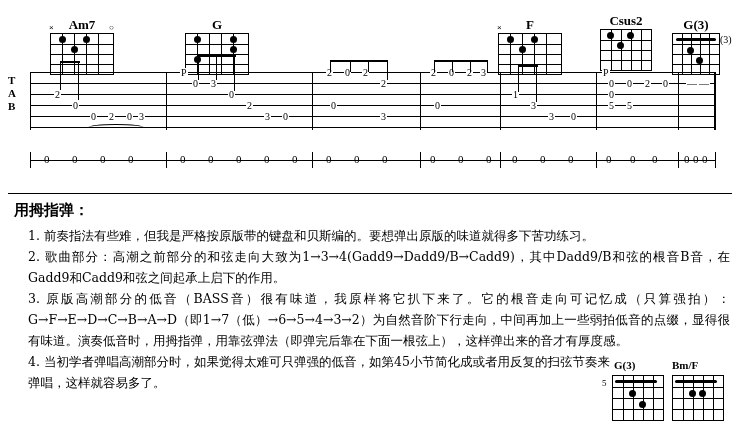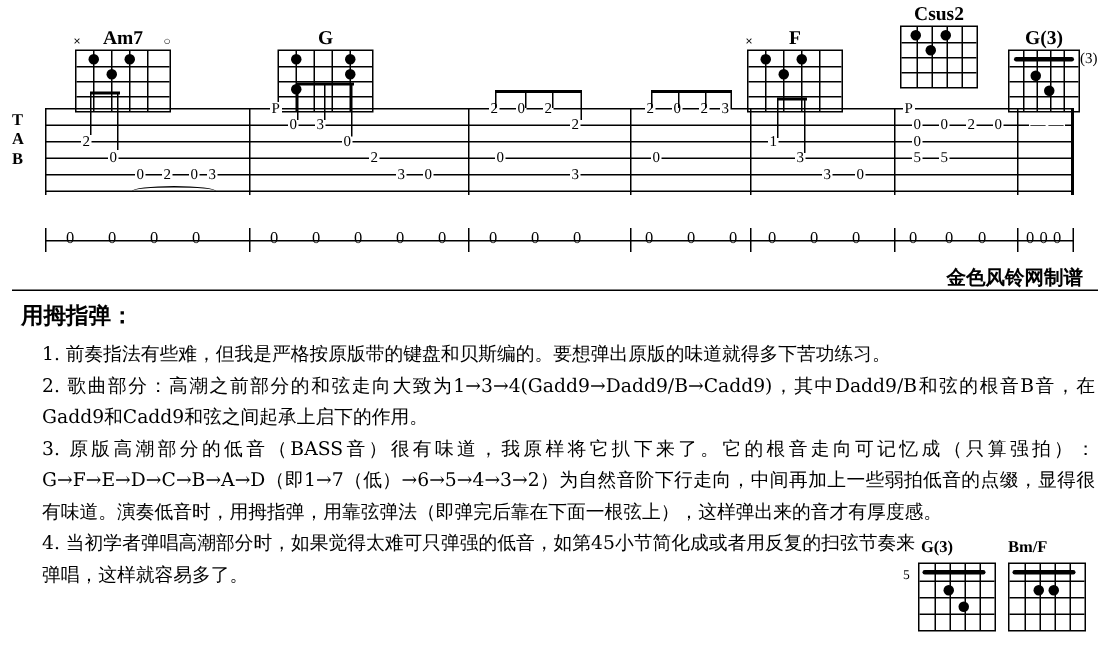--- a/index.html
+++ b/index.html
@@ -126,21 +126,21 @@
       <div class="hl" style="top:10px;"></div>
         <div class="hl" style="top:20px;"></div>
         <div class="hl" style="top:30px;"></div>
       <div class="dot" style="left:8px;top:2px;"></div>
       <div class="dot" style="left:32px;top:2px;"></div>
       <div class="dot" style="left:20px;top:12px;"></div>
       <div class="xo" style="left:-2px;top:-10px;">×</div>
     </div>
   </div>
 
-  <div class="chord" style="left:600px;top:2px;">
+  <div class="chord" style="left:600px;top:14px;">
     <div class="cname">Csus2</div>
     <div class="grid" style="width:50px;height:40px;">
       <div class="vl" style="left:10px;"></div>
         <div class="vl" style="left:20px;"></div>
       <div class="vl" style="left:30px;"></div>
         <div class="vl" style="left:40px;"></div>
       <div class="hl" style="top:10px;"></div>
         <div class="hl" style="top:20px;"></div>
         <div class="hl" style="top:30px;"></div>
       <div class="dot" style="left:6px;top:2px;"></div>
@@ -286,21 +286,20 @@
     <div class="rzero" style="left:510px;">0</div>
     <div class="rzero" style="left:538px;">0</div>
     <div class="rzero" style="left:576px;">0</div>
     <div class="rzero" style="left:600px;">0</div>
     <div class="rzero" style="left:622px;">0</div>
     <div class="rzero" style="left:654px;">0</div>
     <div class="rzero" style="left:663px;">0</div>
     <div class="rzero" style="left:672px;">0</div>
   </div>
 
-  <div class="credit">金色风铃网制谱</div>
   <div class="rule" style="top:193px;"></div>
 </div>
 
 <div class="body">
   <h2>用拇指弹：</h2>
   <p style="text-indent:0;padding-left:14px;">1. 前奏指法有些难，但我是严格按原版带的键盘和贝斯编的。要想弹出原版的味道就得多下苦功练习。</p>
   <p style="padding-left:14px;">2. 歌曲部分：高潮之前部分的和弦走向大致为1→3→4(Gadd9→Dadd9/B→Cadd9)，其中Dadd9/B和弦的根音B音，在Gadd9和Cadd9和弦之间起承上启下的作用。</p>
   <p style="padding-left:14px;">3. 原版高潮部分的低音（BASS音）很有味道，我原样将它扒下来了。它的根音走向可记忆成（只算强拍）：G→F→E→D→C→B→A→D（即1→7（低）→6→5→4→3→2）为自然音阶下行走向，中间再加上一些弱拍低音的点缀，显得很有味道。演奏低音时，用拇指弹，用靠弦弹法（即弹完后靠在下面一根弦上），这样弹出来的音才有厚度感。</p>
   <p style="padding-left:14px;padding-right:120px;">4. 当初学者弹唱高潮部分时，如果觉得太难可只弹强的低音，如第45小节简化成或者用反复的扫弦节奏来弹唱，这样就容易多了。</p>
 </div>

